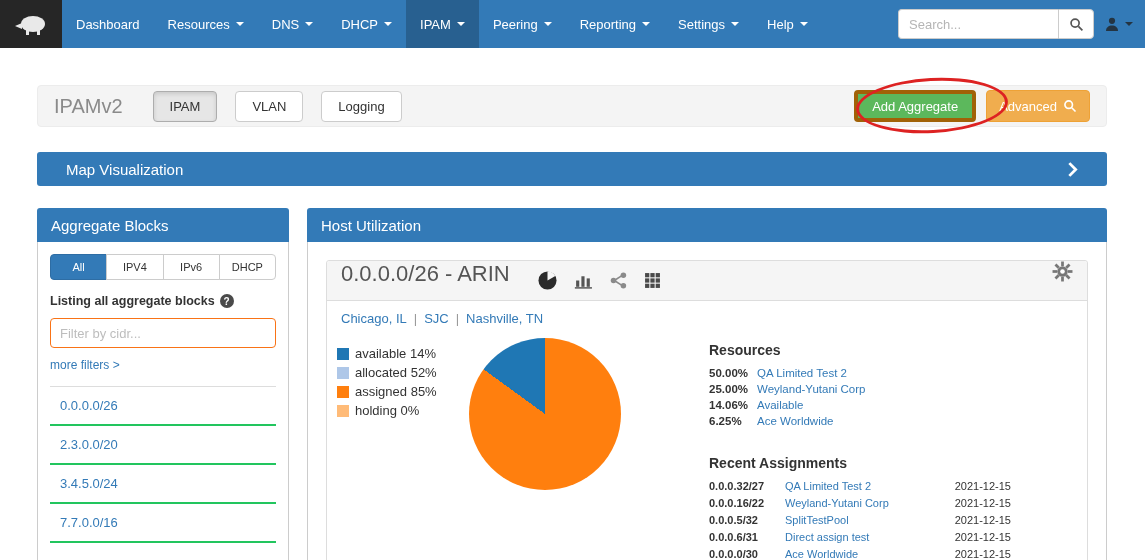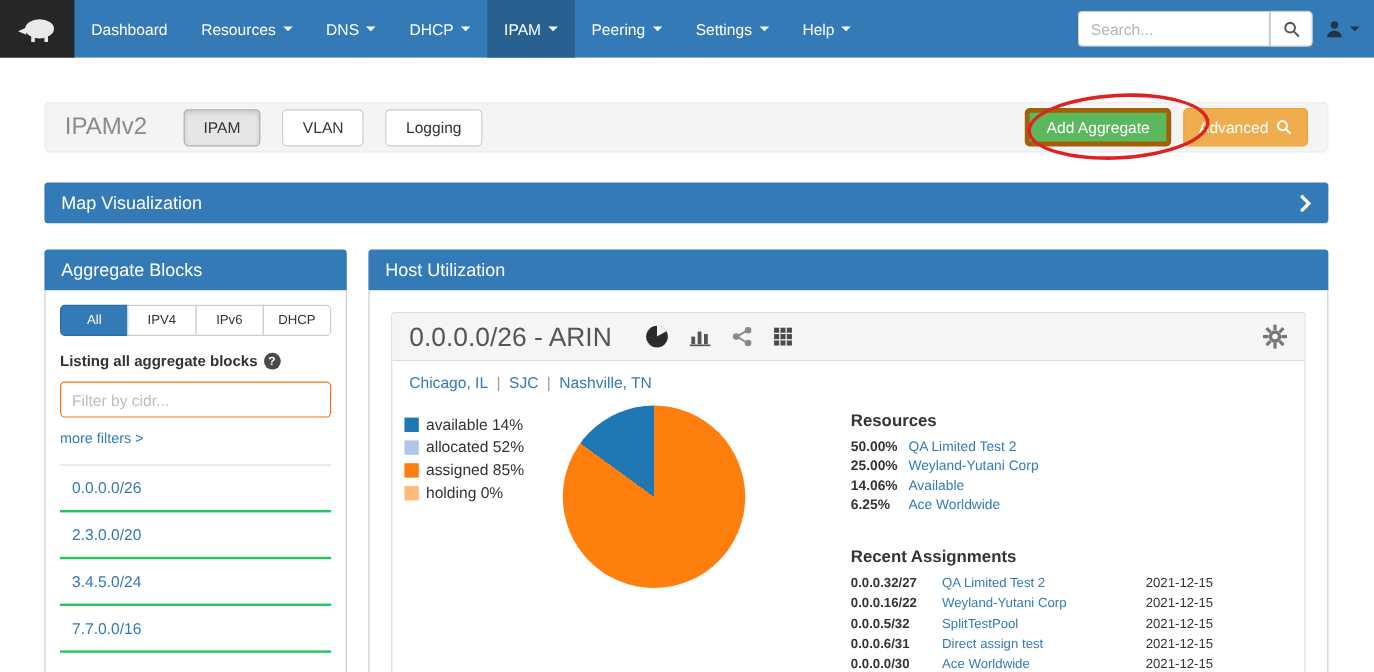--- a/index.html
+++ b/index.html
@@ -38,21 +38,21 @@
   .pb-spacer { margin-left:auto; }
   .btn-green { height:32px; padding:0 14px; border:4px solid #a16207; background:#5cb85c; color:#fff;
     border-radius:4px; font-size:13px; cursor:pointer; margin-right:10px; font-family:inherit; }
   .btn-orange { height:32px; padding:0 12px; border:1px solid #eea236; background:#f0ad4e; color:#fff;
     border-radius:4px; font-size:13px; cursor:pointer; display:flex; align-items:center; gap:6px; font-family:inherit; }
   .annotation-ellipse { position:absolute; left:856px; top:78px; width:152px; height:55px;
     border:3px solid #dd2222; border-radius:50%; transform:rotate(-3deg); pointer-events:none; z-index:9; }
 
   
   .map-bar { position:absolute; left:37px; top:152px; width:1070px; height:34px; background:#337ab7;
-    border-radius:3px; color:#fff; display:flex; align-items:center; padding:0 14px; font-size:15px; cursor:pointer; }
+    border-radius:3px; color:#fff; display:flex; align-items:center; padding:0 29px; font-size:15px; cursor:pointer; }
   .map-bar .chev { margin-left:auto; display:flex; align-items:center; }
 
   
   .panel-head { height:34px; background:#337ab7; color:#fff; font-size:15px;
     display:flex; align-items:center; padding:0 14px; border-radius:3px 3px 0 0; }
   .agg-panel { position:absolute; left:37px; top:208px; width:252px; }
   .agg-body { background:#fff; border:1px solid #ccc; border-top:none; padding:12px; height:400px; }
   .seg { display:flex; height:26px; }
   .seg button { flex:1; font-size:11px; border:1px solid #ccc; background:#fff; color:#333;
     cursor:pointer; margin-left:-1px; font-family:inherit; padding:0; }
@@ -67,21 +67,21 @@
   .filter-input::placeholder { color:#bdbdbd; }
   .more-filters { display:inline-block; margin-top:10px; color:#337ab7; font-size:12px; }
   .block-list { margin-top:13px; border-top:1px solid #ddd; }
   .block-row { padding:11px 10px; border-bottom:2px solid #22c55e; color:#337ab7; font-size:13px; cursor:pointer; }
   .block-row.empty { height:22px; }
 
   .host-panel { position:absolute; left:307px; top:208px; width:800px; }
   .host-body { background:#fff; border:1px solid #ccc; border-top:none; padding:18px; height:400px; }
   .util-box { border:1px solid #ddd; border-radius:3px; height:100%; background:#fff; }
   .util-strip { height:40px; background:#f5f5f5; border-bottom:1px solid #ddd; display:flex;
-    align-items:center; padding:0 14px; border-radius:3px 3px 0 0; }
+    padding:0 14px; border-radius:3px 3px 0 0; }
   .util-title { font-size:22px; color:#555; margin-right:28px; }
   .strip-icons { display:flex; align-items:center; gap:17px; }
   .strip-icons span { display:flex; cursor:pointer; }
   .gear-wrap { margin-left:auto; display:flex; cursor:pointer; }
   .loc-row { padding:10px 14px 0 14px; font-size:13px; }
   .loc-row a { color:#337ab7; }
   .loc-sep { color:#999; margin:0 7px; }
   .loc-sep::before { content:"|"; }
   .util-content { position:relative; height:238px; }
   .legend { position:absolute; left:10px; top:20px; }
@@ -125,20 +125,24 @@
   <a class="nav-item">
       <span>DHCP</span>
       <i class="caret"></i>
     </a>
   <a class="nav-item active">
       <span>IPAM</span>
       <i class="caret"></i>
     </a>
   <a class="nav-item">
       <span>Peering</span>
+      <i class="caret"></i>
+    </a>
+  <a class="nav-item">
+      <span>Reporting</span>
       <i class="caret"></i>
     </a>
   <a class="nav-item">
       <span>Settings</span>
       <i class="caret"></i>
     </a>
   <a class="nav-item">
       <span>Help</span>
       <i class="caret"></i>
     </a>

